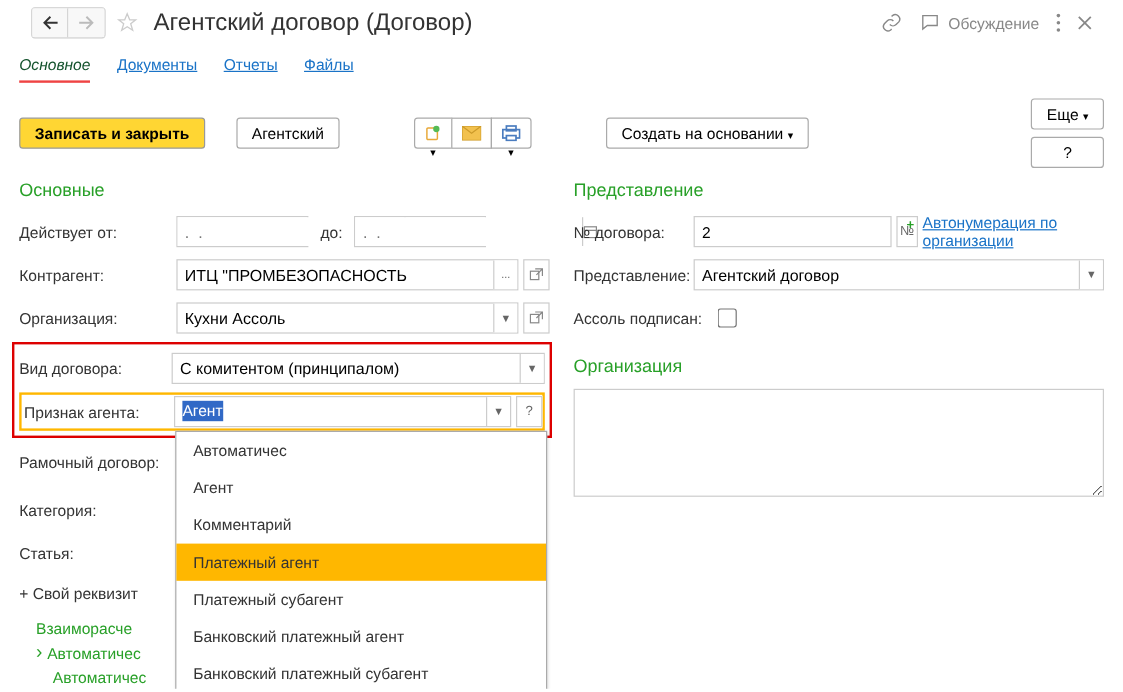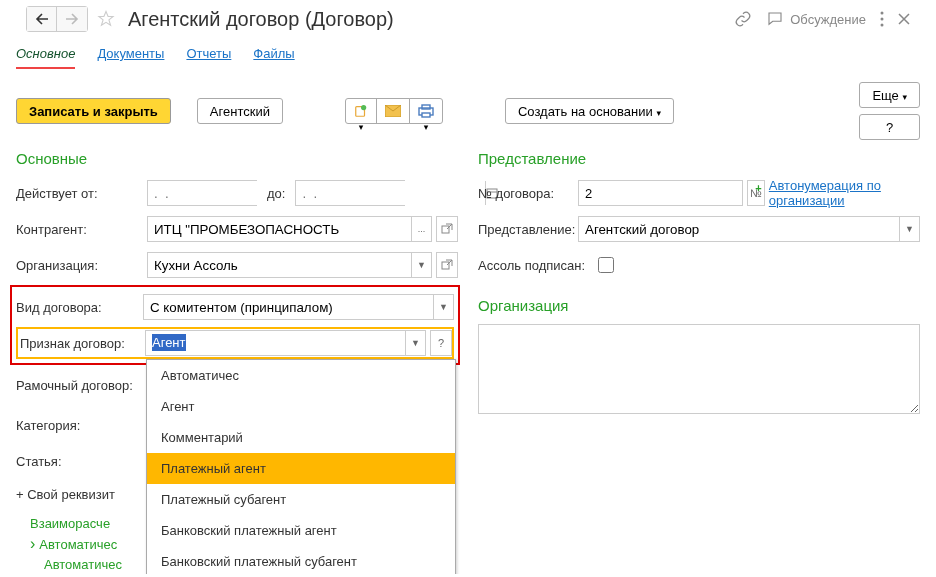--- a/index.html
+++ b/index.html
@@ -206,21 +206,21 @@
       <div class="form-row">
         <div class="form-label" style="width:127px">Вид договора:</div>
         <div class="form-field">
           <div class="select-wrap">
               <input value="С комитентом (принципалом)" style="">
               <button class="sel-btn">▼</button>
             </div>
         </div>
       </div>
       <div class="form-row highlight-yellow" style="position:relative;margin-bottom:0">
-        <div class="form-label" style="width:125px">Признак договор:</div>
+        <div class="form-label" style="width:125px">Признак агента:</div>
         <div class="form-field">
           <div class="select-wrap">
               <span style="flex:1;padding:4px 6px"><span class="selected-text">Агент</span></span>
               <button class="sel-btn">▼</button>
             </div>
           <button class="ext-btn">?</button>
         </div>
         <div class="dropdown" id="dd" style="top:30px;left:128px">
             <div class="dropdown-item">Автоматичес</div>
             <div class="dropdown-item">Агент</div>

